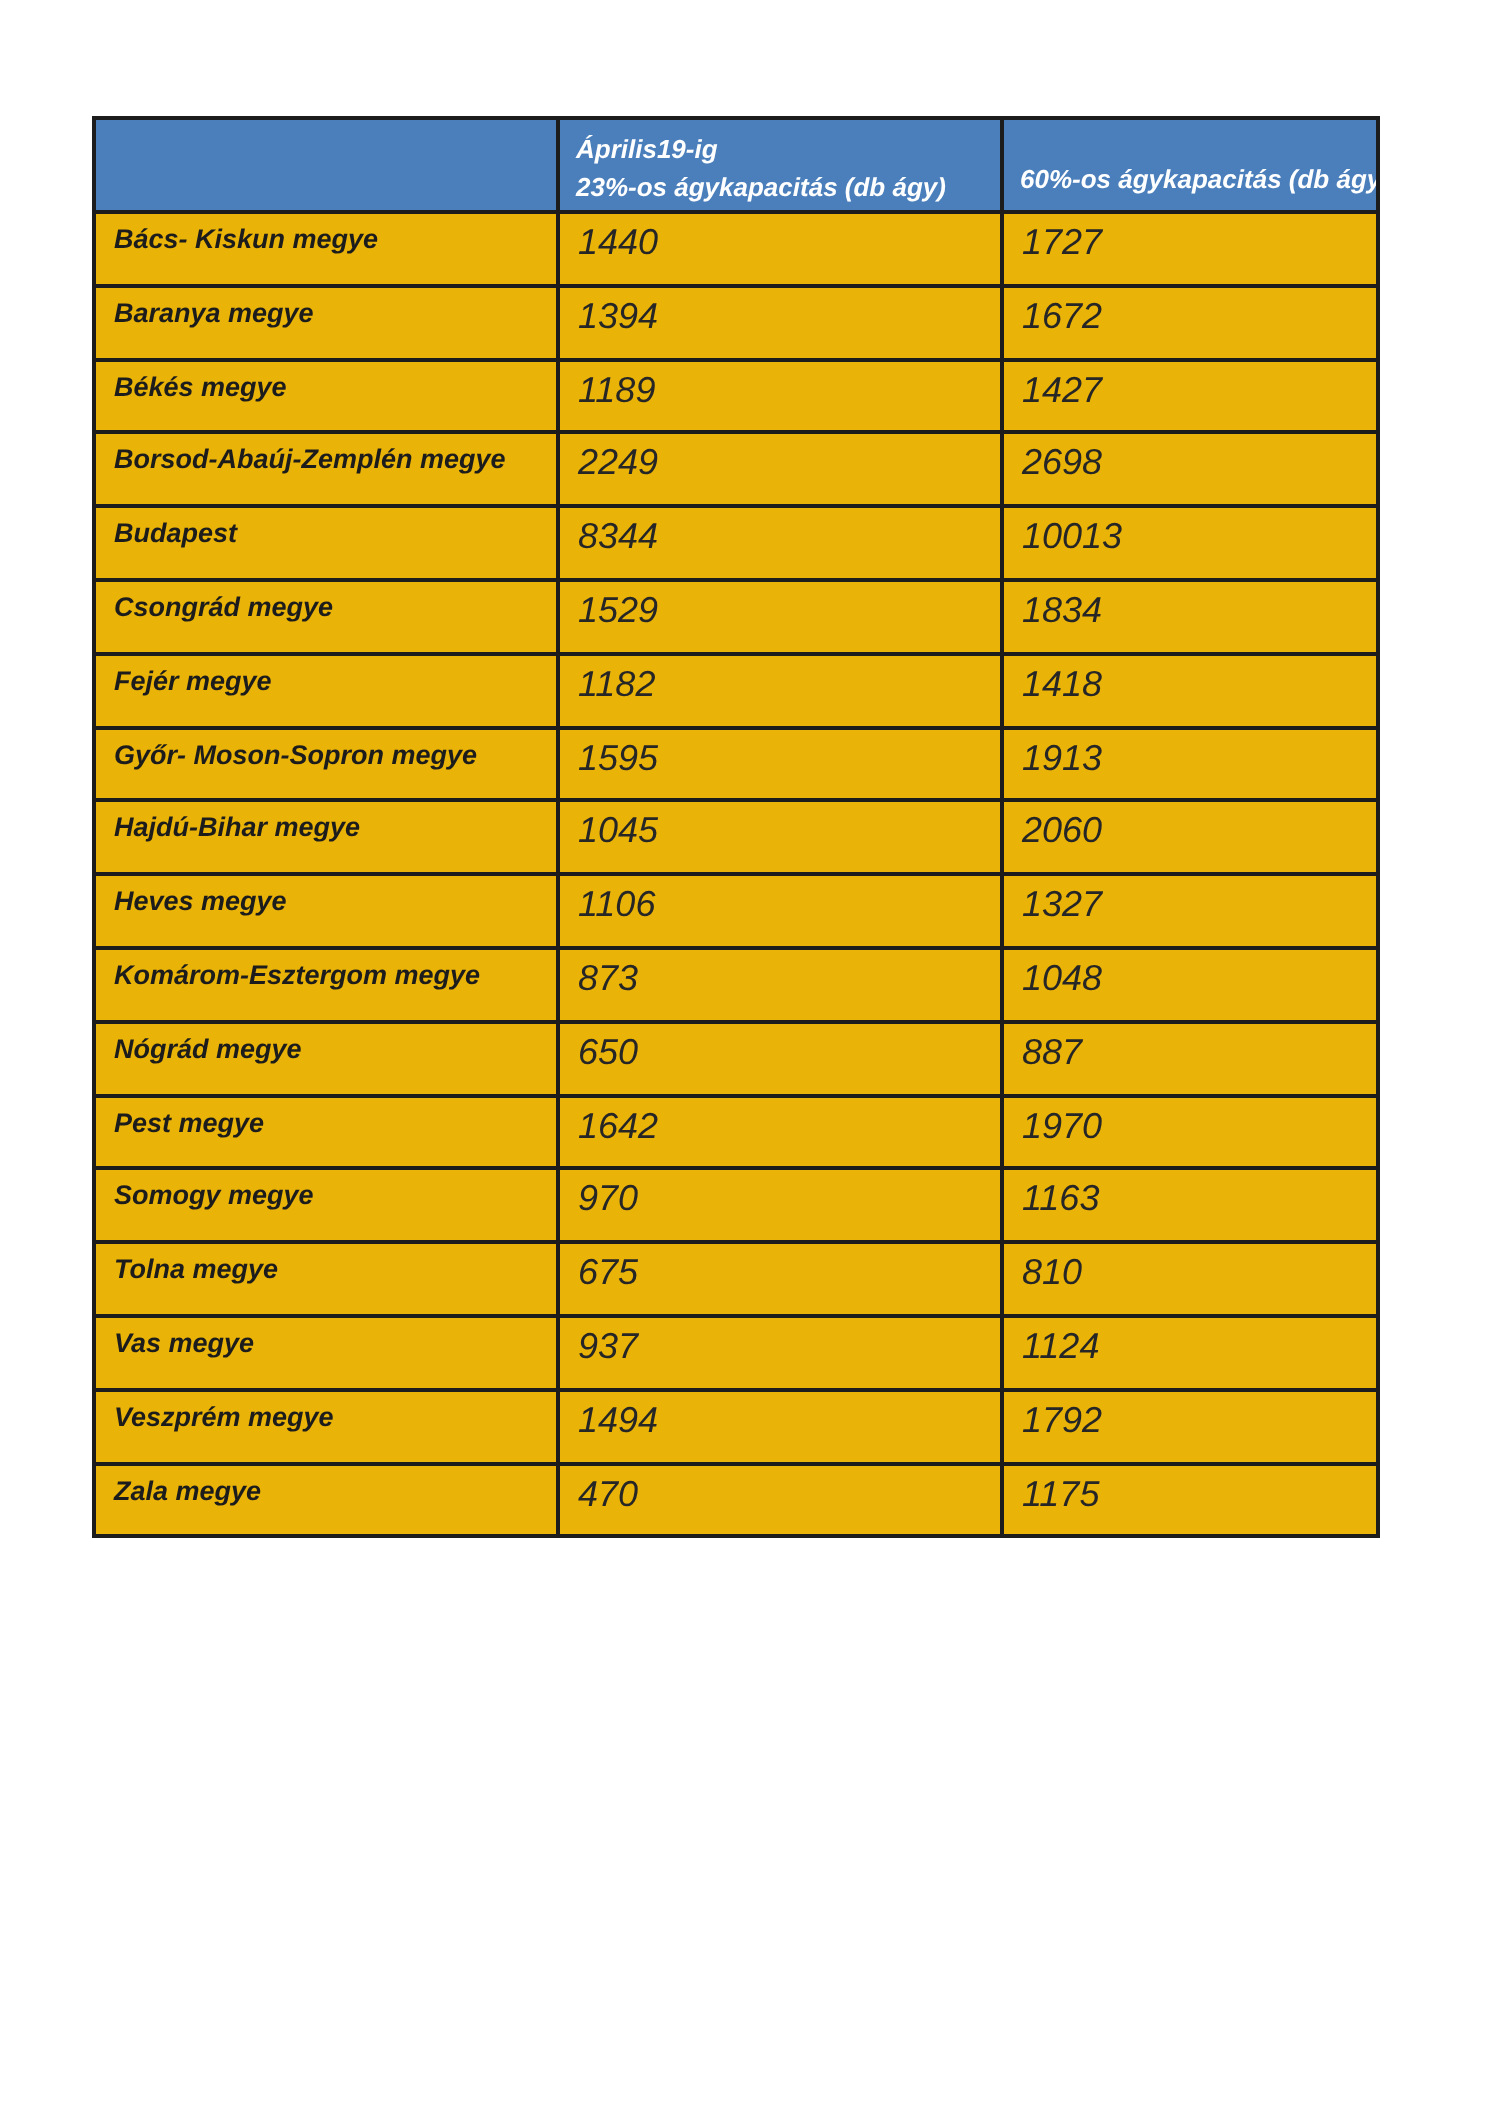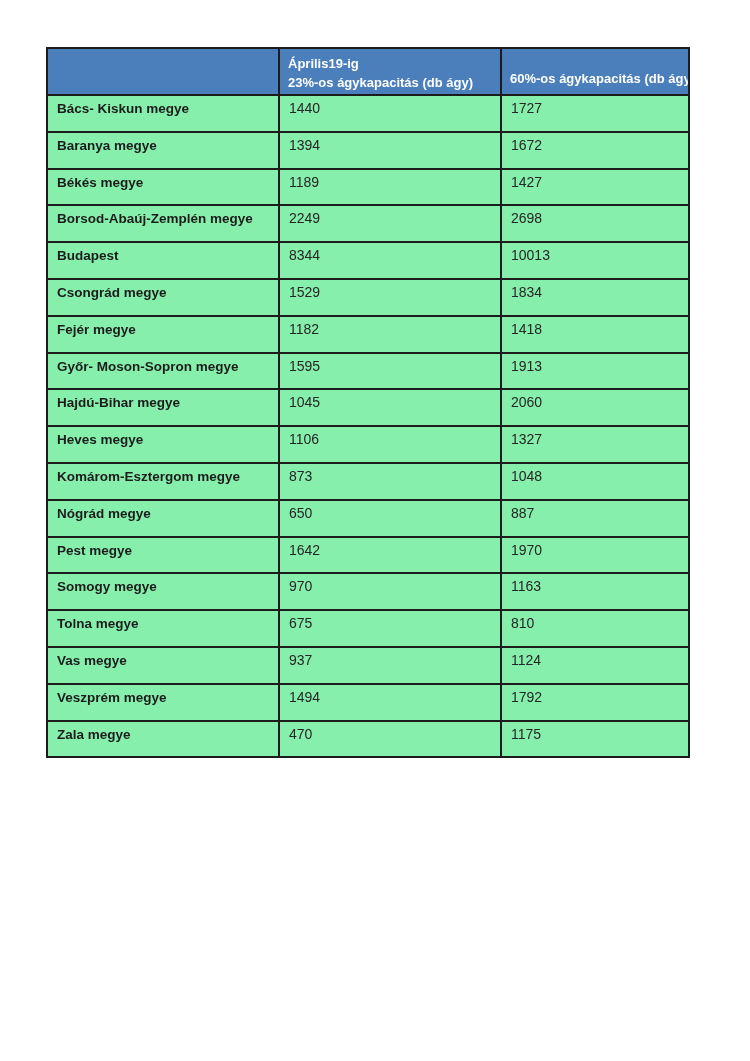--- a/index.html
+++ b/index.html
@@ -10,24 +10,25 @@
   body {
     width: 750px;
     height: 1061px;
     position: relative;
     font-family: "Liberation Sans", sans-serif;
     color: #1c1c1c;
   }
   .doc-table {
     position: absolute;
     left: 46px;
-    top: 47px;
+    top: 58px;
     width: 642px;
     border-collapse: collapse;
     table-layout: fixed;
+    font-style: italic;
   }
   .doc-table th,
   .doc-table td {
     border: 2px solid #1c1c1c;
     overflow: hidden;
     white-space: nowrap;
   }
   .doc-table thead th {
     background: #4b7fbc;
     color: #ffffff;
@@ -50,30 +51,30 @@
   .hdr-cell-3 {
     vertical-align: bottom;
   }
   .hdr-cell-3 .hdr-line {
     padding: 0 0 6px 8px;
     line-height: 19px;
   }
   .doc-table tbody td {
     height: 29.8px;
     vertical-align: top;
-    background: #86efac;
+    background: #eab308;
   }
   .county-cell {
     font-weight: bold;
     font-size: 13.5px;
     padding: 5px 4px 0 9px;
   }
   .num-cell {
     font-weight: normal;
-    font-size: 14px;
+    font-size: 18px;
     padding: 4px 4px 0 9px;
     color: #262626;
   }
 </style>
 </head>
 <body>
 
 <table class="doc-table">
   <colgroup>
     <col style="width:232px">

